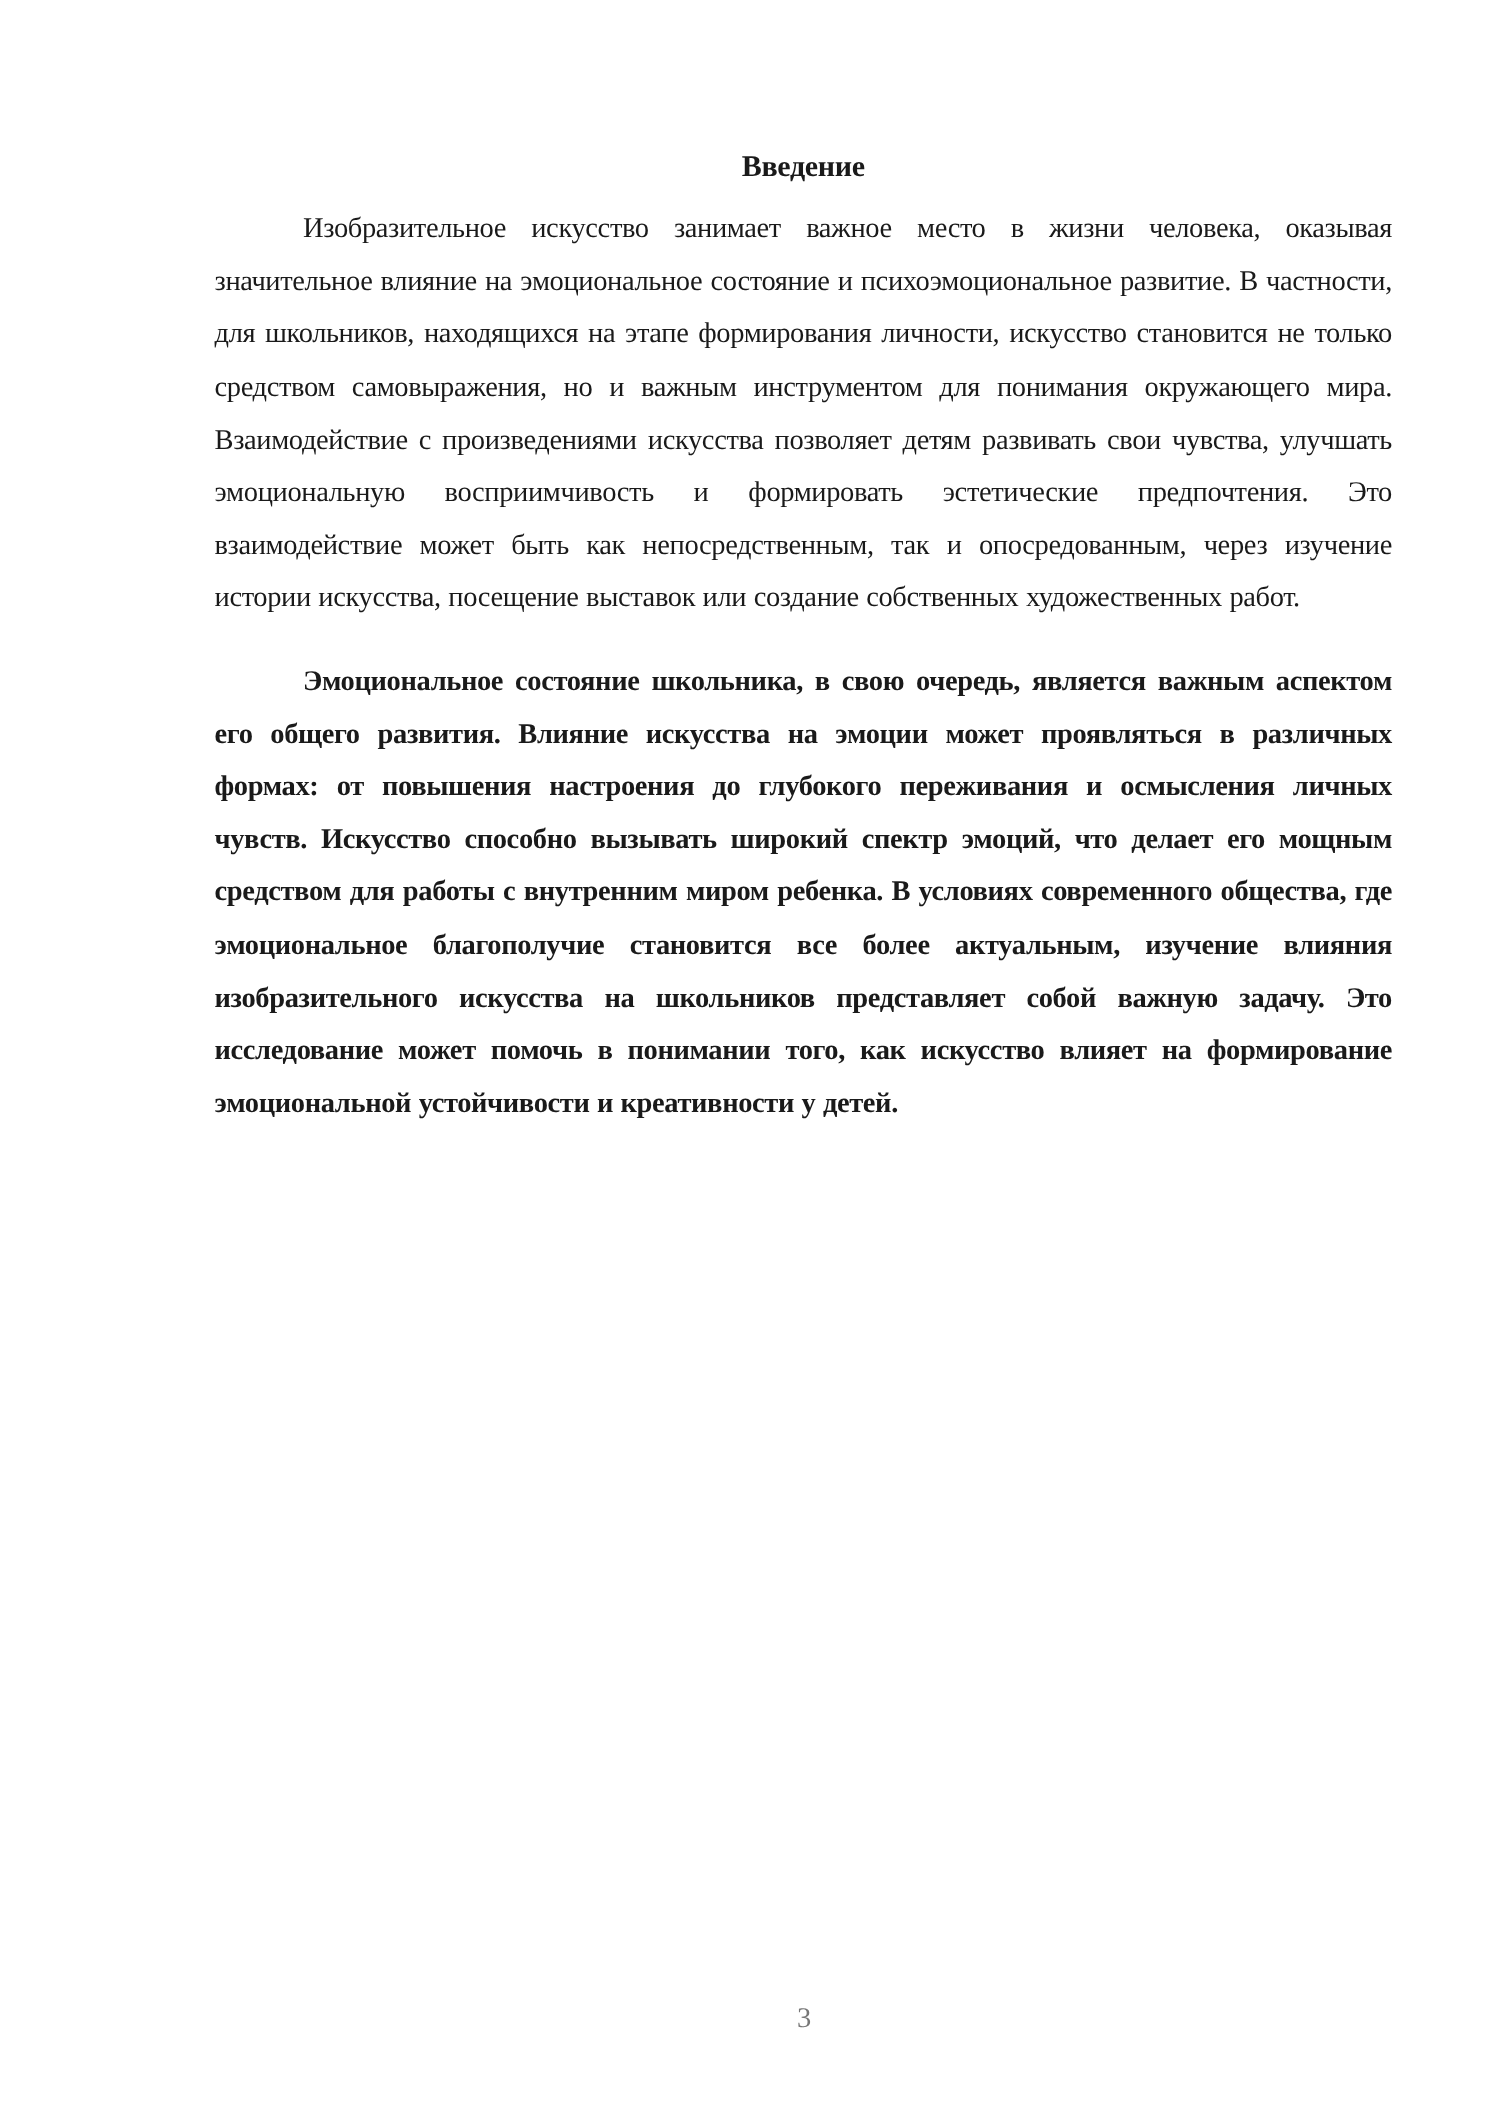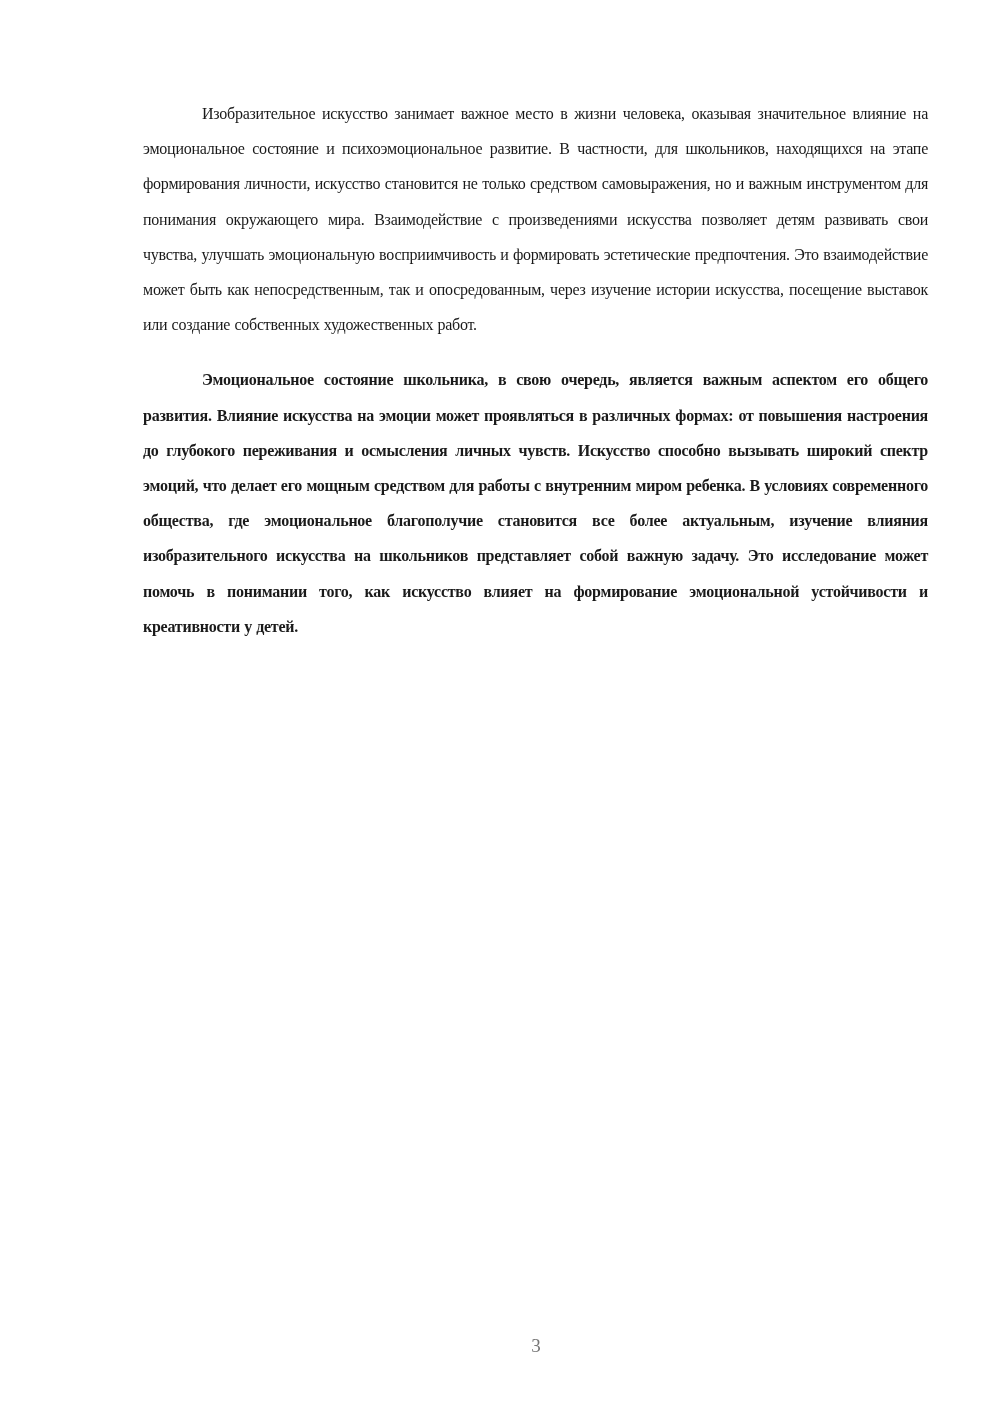--- a/index.html
+++ b/index.html
@@ -23,21 +23,21 @@
     }
     .heading {
       text-align: center;
       font-weight: bold;
       font-size: 20px;
       line-height: 30px;
       margin: 0 0 9px 0;
       letter-spacing: -0.2px;
     }
     .para {
-      font-size: 16px;
+      font-size: 19px;
       line-height: 35.2px;
       text-align: justify;
       text-indent: 59px;
       margin: 0;
       letter-spacing: -0.25px;
       word-spacing: 0.5px;
     }
     .para + .para {
       margin-top: 20px;
       font-weight: bold;
@@ -50,17 +50,18 @@
       text-align: center;
       font-size: 19px;
       color: #777777;
       font-family: "Liberation Serif", serif;
     }
   </style>
 </head>
 <body>
 
 <div class="page">
+  <h1 class="heading">Введение</h1>
   <p class="para">Изобразительное искусство занимает важное место в жизни человека, оказывая значительное влияние на эмоциональное состояние и психоэмоциональное развитие. В частности, для школьников, находящихся на этапе формирования личности, искусство становится не только средством самовыражения, но и важным инструментом для понимания окружающего мира. Взаимодействие с произведениями искусства позволяет детям развивать свои чувства, улучшать эмоциональную восприимчивость и формировать эстетические предпочтения. Это взаимодействие может быть как непосредственным, так и опосредованным, через изучение истории искусства, посещение выставок или создание собственных художественных работ.</p>
   <p class="para">Эмоциональное состояние школьника, в свою очередь, является важным аспектом его общего развития. Влияние искусства на эмоции может проявляться в различных формах: от повышения настроения до глубокого переживания и осмысления личных чувств. Искусство способно вызывать широкий спектр эмоций, что делает его мощным средством для работы с внутренним миром ребенка. В условиях современного общества, где эмоциональное благополучие становится все более актуальным, изучение влияния изобразительного искусства на школьников представляет собой важную задачу. Это исследование может помочь в понимании того, как искусство влияет на формирование эмоциональной устойчивости и креативности у детей.</p>
 </div>
 
 <div class="page-number">3</div>
 
 </body></html>

